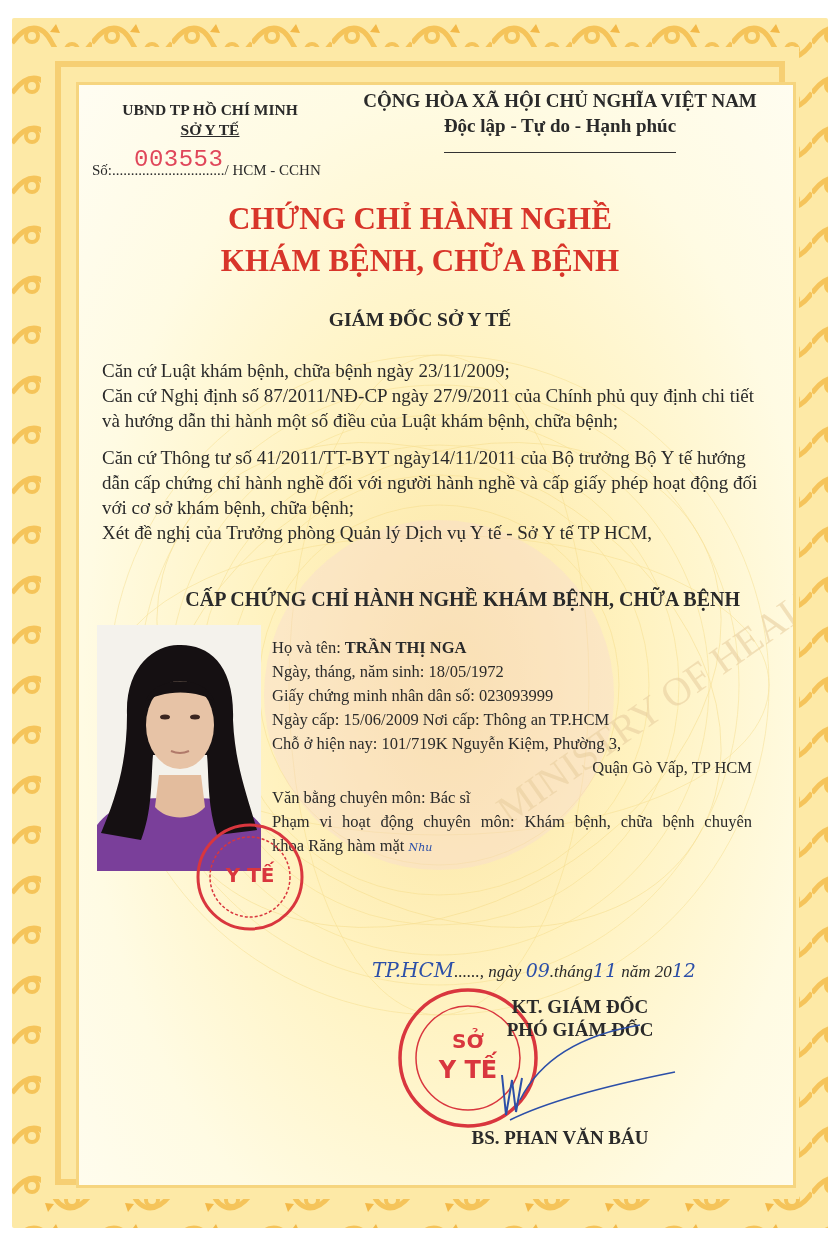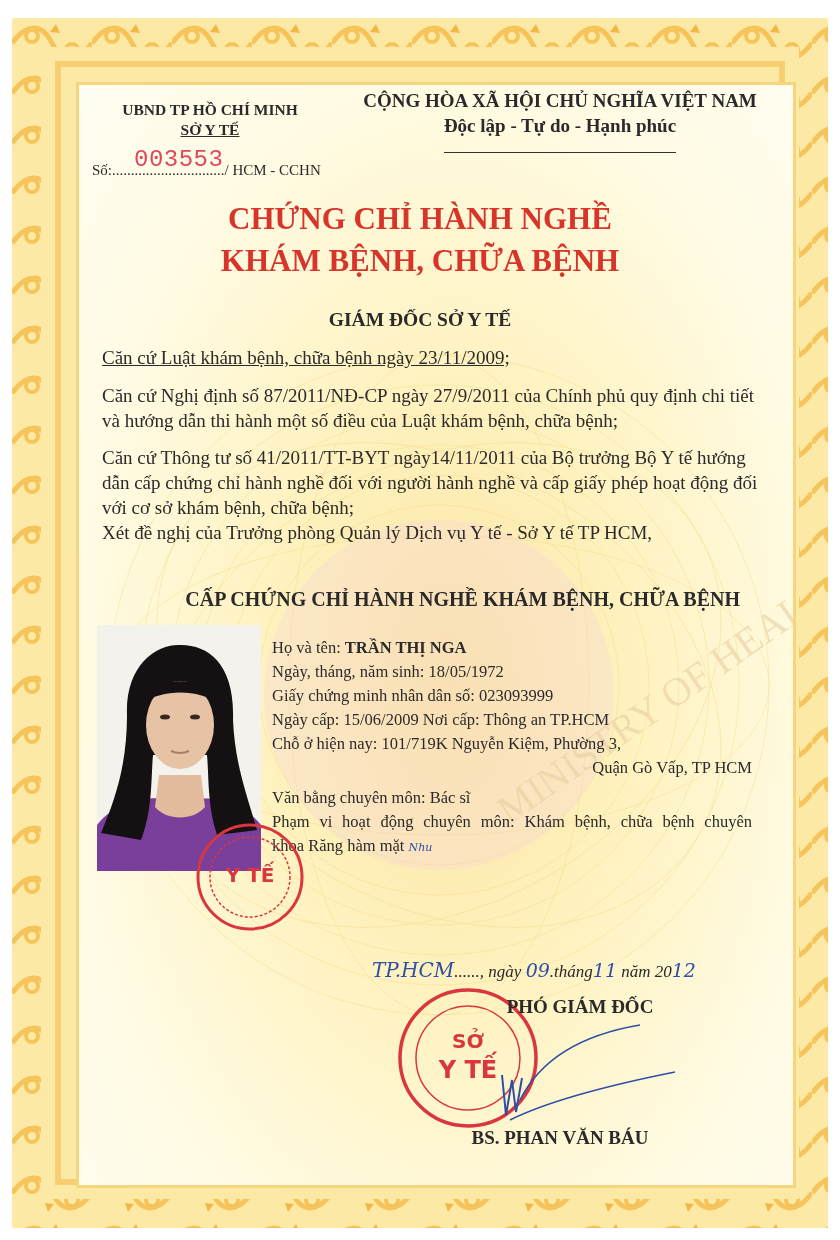--- a/index.html
+++ b/index.html
@@ -86,21 +86,21 @@
   <span class="so-num">003553</span>
 </div>
 
 <div class="abs title">
   <div>CHỨNG CHỈ HÀNH NGHỀ</div>
   <div>KHÁM BỆNH, CHỮA BỆNH</div>
 </div>
 
 <div class="abs gd">GIÁM ĐỐC SỞ Y TẾ</div>
 
-<div class="abs para" style="top:345px;text-decoration:underline;">Căn cứ Luật khám bệnh, chữa bệnh ngày 23/11/2009;</div>
+<div class="abs para" style="top:358px;">Căn cứ Luật khám bệnh, chữa bệnh ngày 23/11/2009;</div>
 <div class="abs para" style="top:383px;">Căn cứ Nghị định số 87/2011/NĐ-CP ngày 27/9/2011 của Chính phủ quy định chi tiết và hướng dẫn thi hành một số điều của Luật khám bệnh, chữa bệnh;</div>
 <div class="abs para" style="top:445px;">Căn cứ Thông tư số 41/2011/TT-BYT ngày14/11/2011 của Bộ trưởng Bộ Y tế hướng dẫn cấp chứng chỉ hành nghề đối với người hành nghề và cấp giấy phép hoạt động đối với cơ sở khám bệnh, chữa bệnh;</div>
 <div class="abs para" style="top:520px;">Xét đề nghị của Trưởng phòng Quản lý Dịch vụ Y tế - Sở Y tế TP HCM,</div>
 
 <div class="abs section">CẤP CHỨNG CHỈ HÀNH NGHỀ KHÁM BỆNH, CHỮA BỆNH</div>
 
 <div class="abs photo">
   <svg width="164" height="246" viewBox="0 0 164 246">
     <rect width="164" height="246" fill="#f4f2ec"></rect>
     <path d="M0,246 L0,200 C20,175 50,170 82,175 C114,170 144,175 164,200 L164,246 Z" fill="#7a3f9a"></path>
@@ -156,20 +156,21 @@
 <svg class="stamp" style="left:396px; top:986px;" width="150" height="150" viewBox="0 0 150 150">
   <g fill="none" stroke="#d9363e">
     <circle cx="72" cy="72" r="68" stroke-width="3.5"></circle>
     <circle cx="72" cy="72" r="52" stroke-width="1.5"></circle>
   </g>
   <text x="72" y="62" text-anchor="middle" font-family="DejaVu Sans, sans-serif" font-weight="bold" font-size="20" fill="#d9363e">SỞ</text>
   <text x="72" y="92" text-anchor="middle" font-family="DejaVu Sans, sans-serif" font-weight="bold" font-size="24" fill="#d9363e">Y TẾ</text>
 </svg>
 
 <div class="abs kt">
+  <div>KT. GIÁM ĐỐC</div>
   <div>PHÓ GIÁM ĐỐC</div>
 </div>
 
 <svg class="stamp" style="left:490px; top:1020px;" width="200" height="110" viewBox="0 0 200 110">
   <path d="M20,100 C60,80 120,65 185,52" stroke="#2c4fa8" stroke-width="1.6" fill="none"></path>
   <path d="M30,80 C50,40 90,15 150,5" stroke="#2c4fa8" stroke-width="1.6" fill="none"></path>
   <path d="M12,55 L16,95 L22,60 L26,92 L32,58" stroke="#2c4fa8" stroke-width="2" fill="none"></path>
 </svg>
 
 <div class="abs signer">BS. PHAN VĂN BÁU</div>

